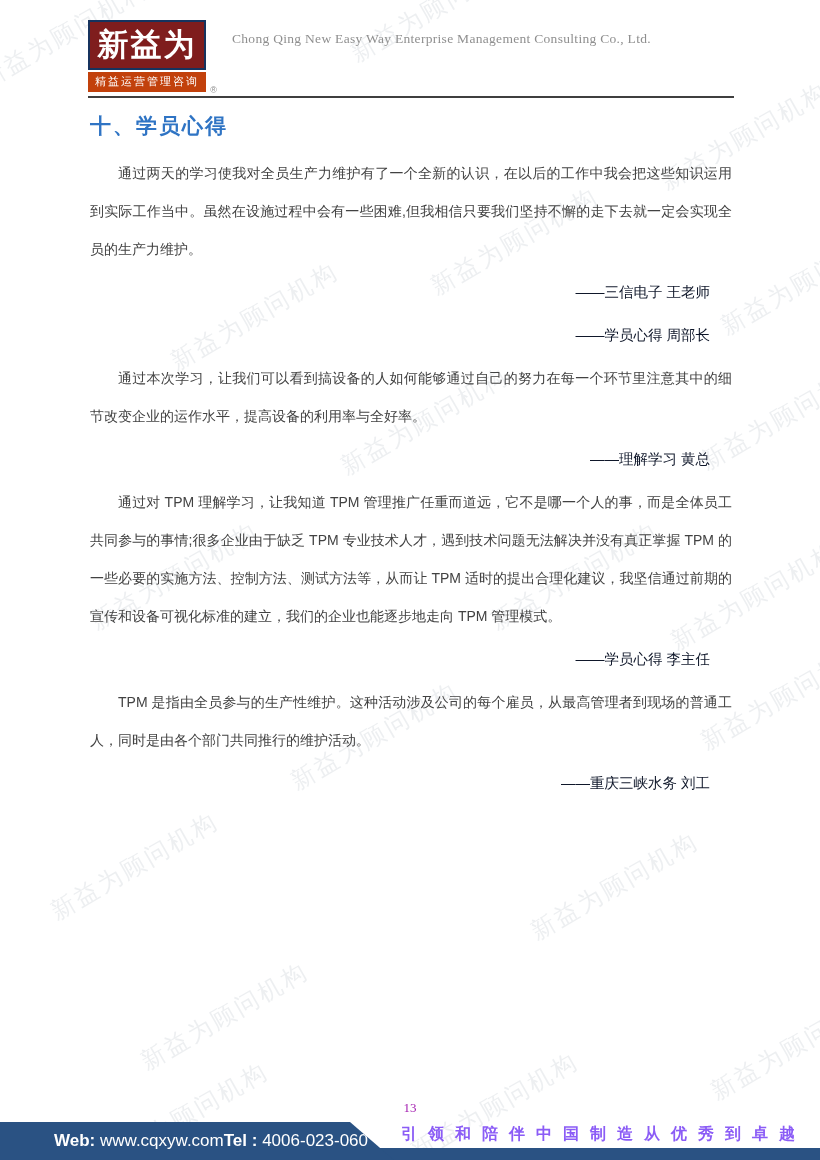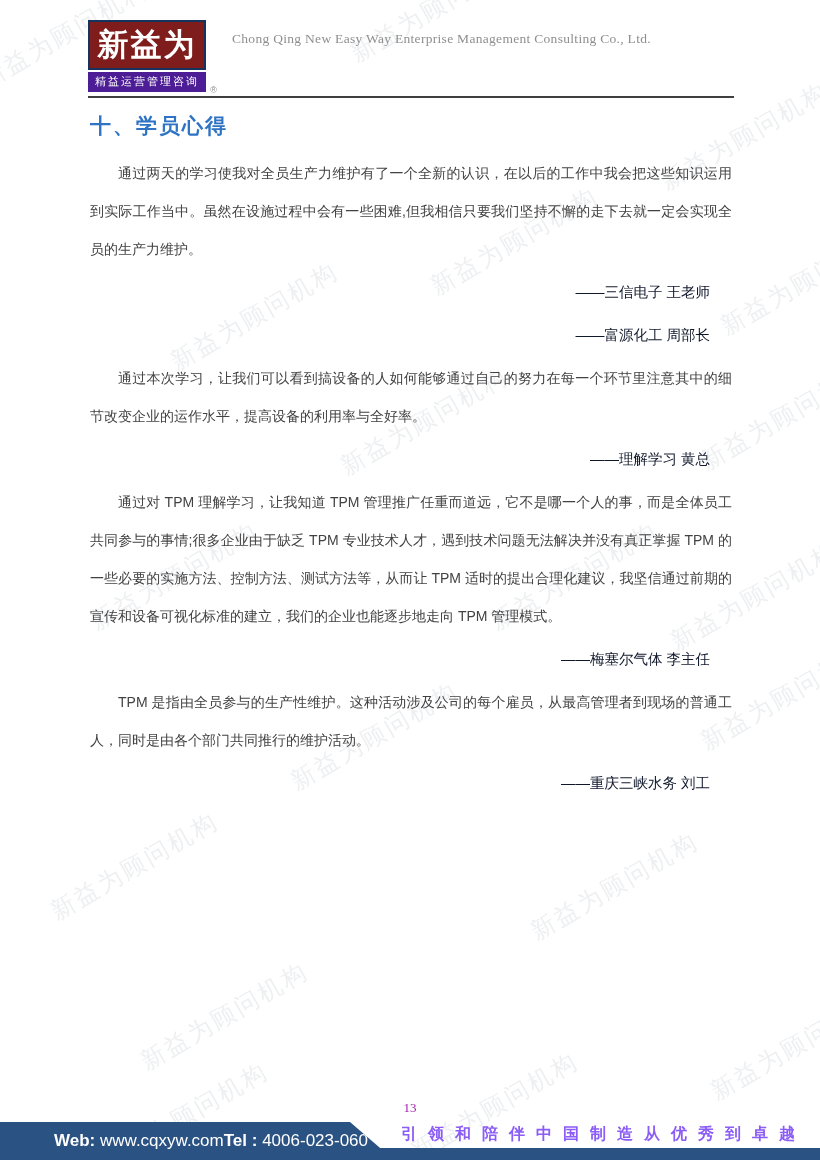--- a/index.html
+++ b/index.html
@@ -36,21 +36,21 @@
   .logo { width: 118px; flex: 0 0 118px; position: relative; }
   .logo-box {
     background: #7f1d1d;
     height: 50px;
     display: flex; align-items: center; justify-content: center;
     color: #ffffff; font-weight: bold; font-size: 31px; letter-spacing: 2px;
     border: 2px solid #16335e;
   }
   .logo-band {
     margin-top: 2px;
-    background: #4c1d95;
+    background: #c2410c;
     color: #ffffff;
     font-size: 11px; letter-spacing: 2px;
     text-align: center;
     padding: 2px 0 3px;
   }
   .logo-reg {
     position: absolute; right: -11px; bottom: -3px;
     font-size: 9px; color: #8a8a8a;
   }
   .company { padding-top: 6px; }
@@ -163,27 +163,27 @@
     <div class="company-en">Chong Qing New Easy Way Enterprise Management Consulting Co., Ltd.</div>
   </div>
 </div>
 
 <div class="content">
   <h2 class="section-title">十、学员心得</h2>
 
   <p class="para">通过两天的学习使我对全员生产力维护有了一个全新的认识，在以后的工作中我会把这些知识运用到实际工作当中。虽然在设施过程中会有一些困难,但我相信只要我们坚持不懈的走下去就一定会实现全员的生产力维护。</p>
   <p class="attribution">——三信电子 王老师</p>
 
-  <p class="attribution">——富源化工 周部长</p>
+  <p class="attribution">——学员心得 周部长</p>
 
   <p class="para">通过本次学习，让我们可以看到搞设备的人如何能够通过自己的努力在每一个环节里注意其中的细节改变企业的运作水平，提高设备的利用率与全好率。</p>
   <p class="attribution">——理解学习 黄总</p>
 
   <p class="para">通过对 TPM 理解学习，让我知道 TPM 管理推广任重而道远，它不是哪一个人的事，而是全体员工共同参与的事情;很多企业由于缺乏 TPM 专业技术人才，遇到技术问题无法解决并没有真正掌握 TPM 的一些必要的实施方法、控制方法、测试方法等，从而让 TPM 适时的提出合理化建议，我坚信通过前期的宣传和设备可视化标准的建立，我们的企业也能逐步地走向 TPM 管理模式。</p>
-  <p class="attribution">——梅塞尔气体 李主任</p>
+  <p class="attribution">——学员心得 李主任</p>
 
   <p class="para">TPM 是指由全员参与的生产性维护。这种活动涉及公司的每个雇员，从最高管理者到现场的普通工人，同时是由各个部门共同推行的维护活动。</p>
   <p class="attribution">——重庆三峡水务 刘工</p>
 </div>
 
 <div class="page-number">13</div>
 
 <div class="footer-slogan">引领和陪伴中国制造从优秀到卓越</div>
 
 <div class="footer-banner"><b>Web:</b> <span>www.cqxyw.com</span><b>Tel :</b> <span>4006-023-060</span></div>

